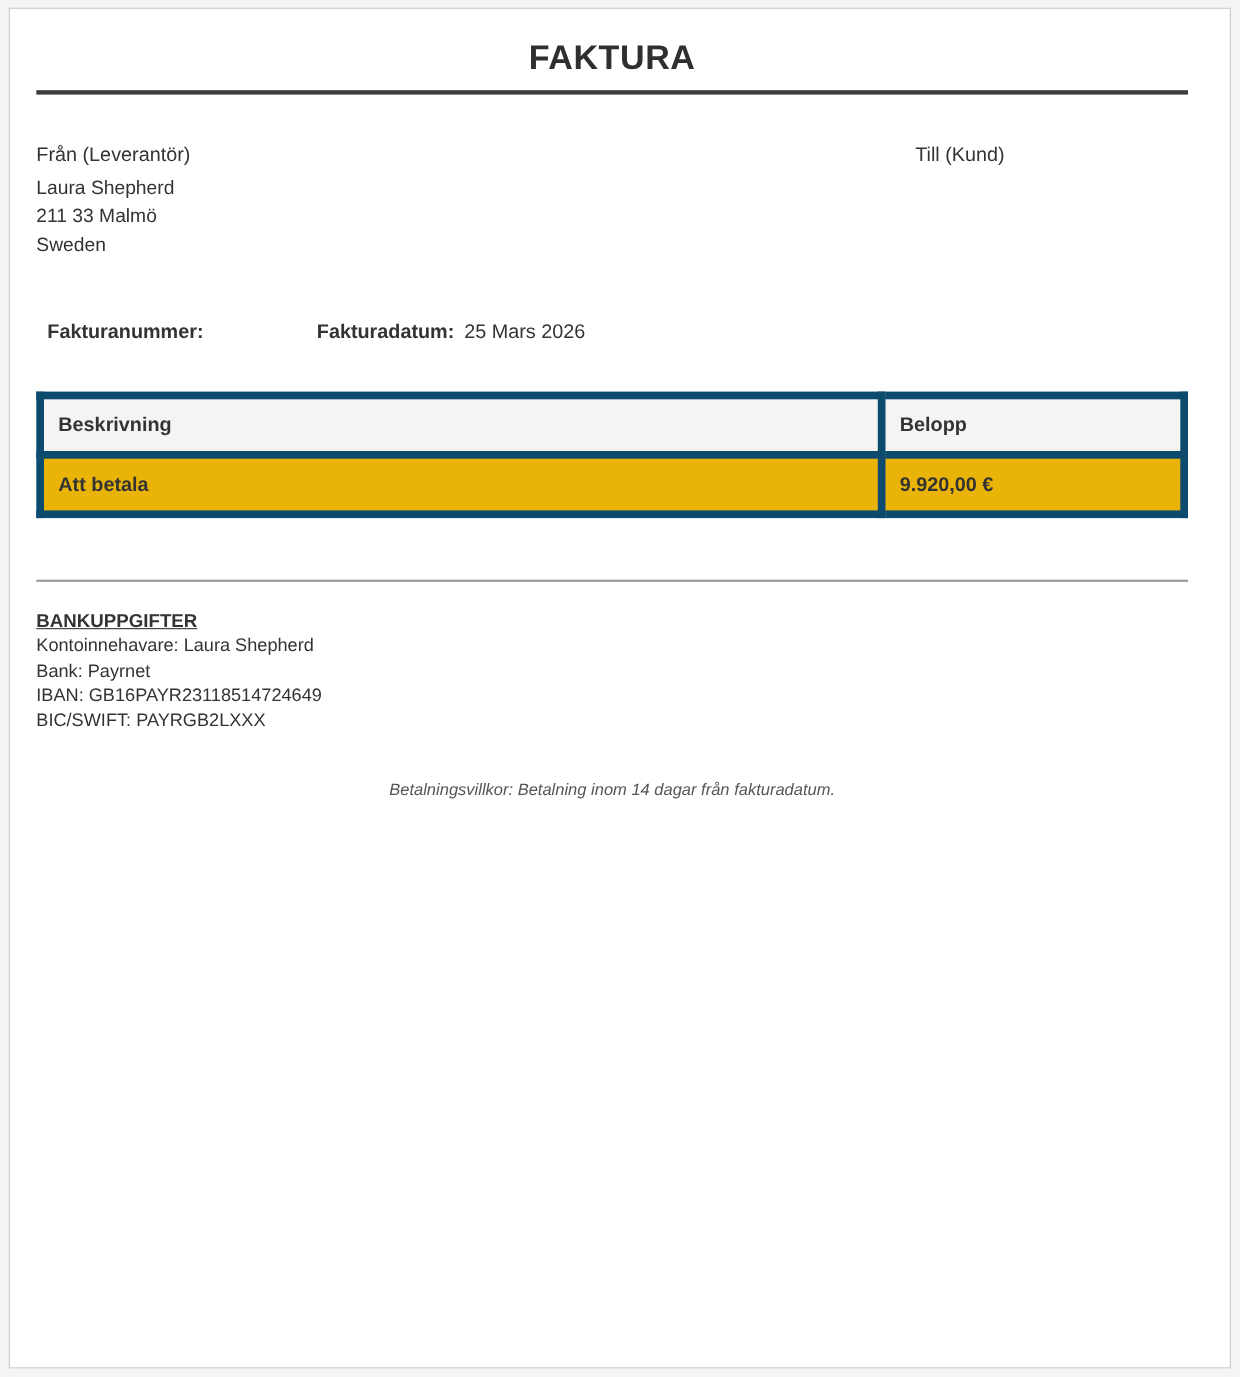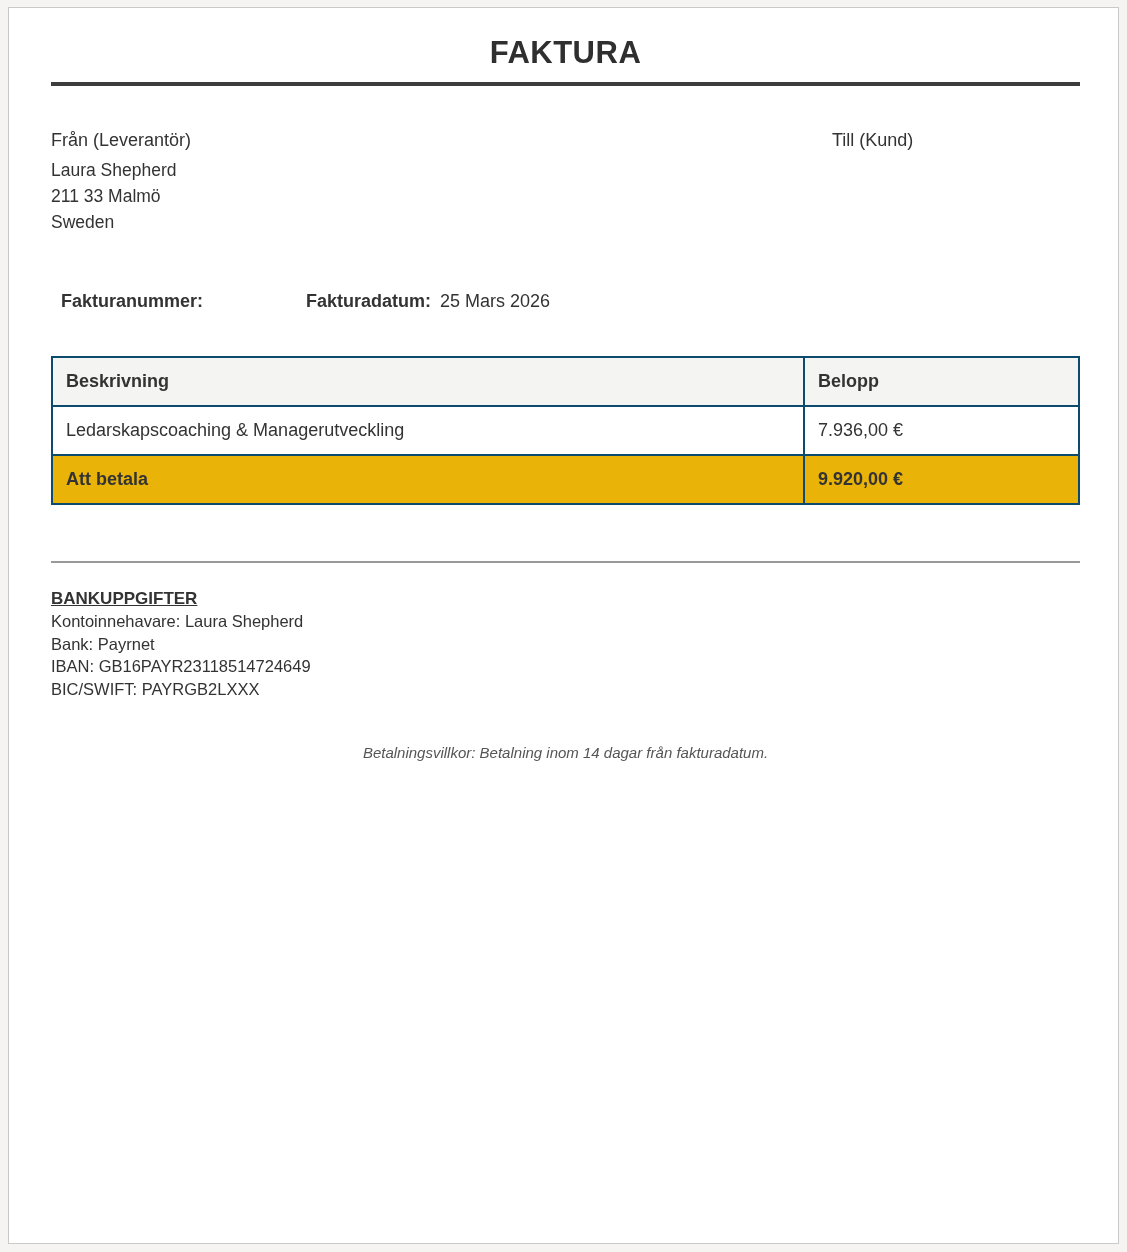--- a/index.html
+++ b/index.html
@@ -7,21 +7,21 @@
     background: #f5f4f2;
     font-family: "Liberation Sans", "DejaVu Sans", sans-serif;
     color: #333333;
   }
   .page {
     width: 1111px;
     min-height: 1237px;
     margin: 7px 8px 6px 8px;
     background: #ffffff;
     border: 1px solid #c9c9c7;
-    padding: 27px 38px 40px 42px;
+    padding: 27px 38px 40px 24px;
   }
   
   .doc-title {
     text-align: center;
     font-size: 31px;
     font-weight: bold;
     color: #2f2f2f;
     letter-spacing: 0.5px;
   }
   .title-rule {
@@ -57,21 +57,21 @@
   .meta-number-label { width: 245px; }
   .meta-date-value { margin-left: 9px; font-weight: normal; }
   
   .invoice-table {
     width: 100%;
     margin-top: 44px;
     border-collapse: collapse;
     font-size: 18px;
   }
   .invoice-table th, .invoice-table td {
-    border: 2px solid #0c4a6e;
+    border: 7px solid #0c4a6e;
     padding: 13px 13px;
     text-align: left;
     vertical-align: middle;
   }
   .invoice-table thead th {
     background: #f4f4f2;
     font-weight: bold;
   }
   .amount-col { width: 275px; }
   .total-row td {
@@ -131,24 +131,20 @@
   </div>
 
   <table class="invoice-table">
     <thead>
       <tr>
         <th>Beskrivning</th>
         <th class="amount-col">Belopp</th>
       </tr>
     </thead>
     <tbody>
-      <tr>
-        <td>Ledarskapscoaching &amp; Managerutveckling</td>
-        <td class="amount-col">7.936,00 €</td>
-      </tr>
       <tr class="total-row">
         <td>Att betala</td>
         <td class="amount-col">9.920,00 €</td>
       </tr>
     </tbody>
   </table>
 
   <hr class="section-divider">
 
   <div class="bank-section">

